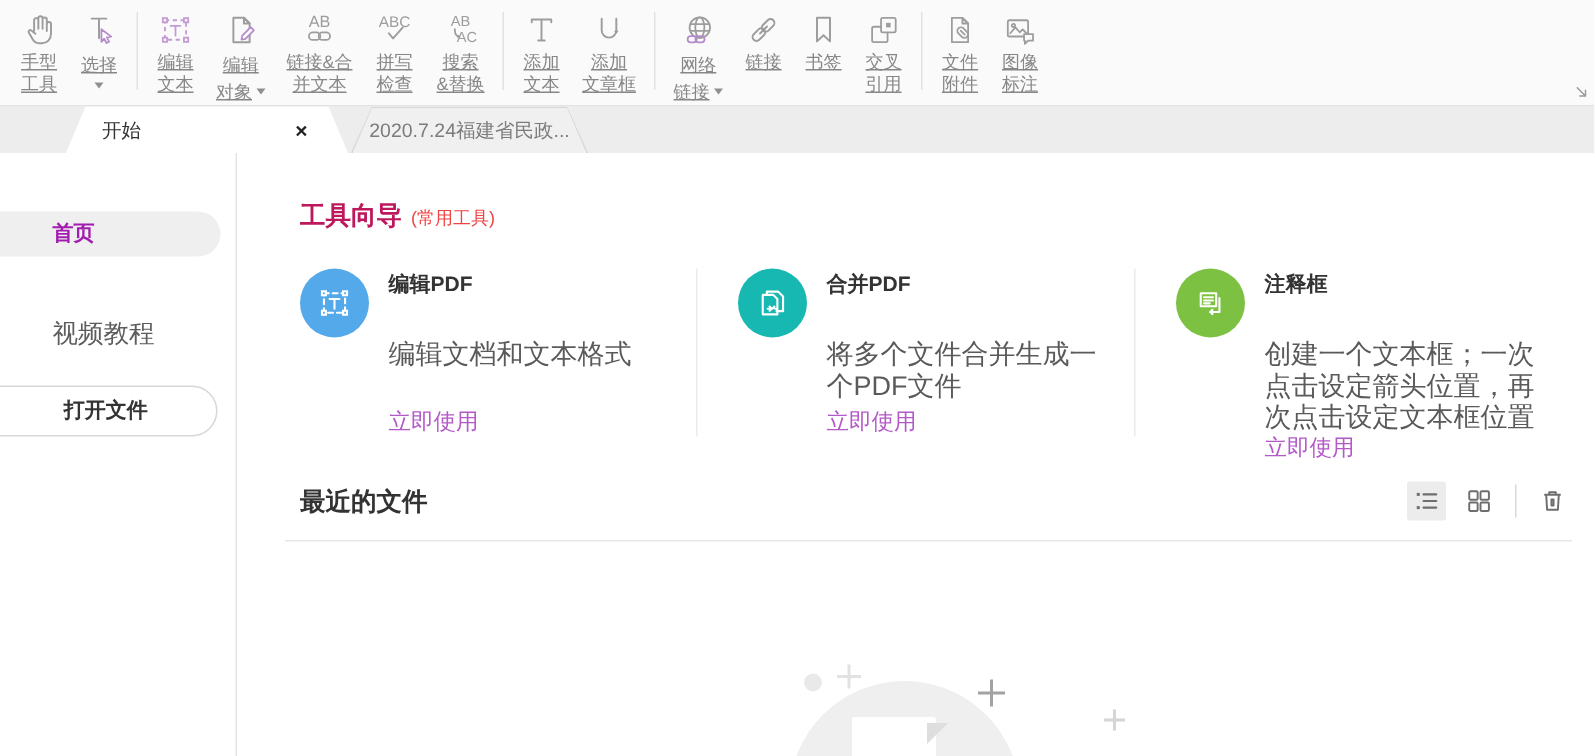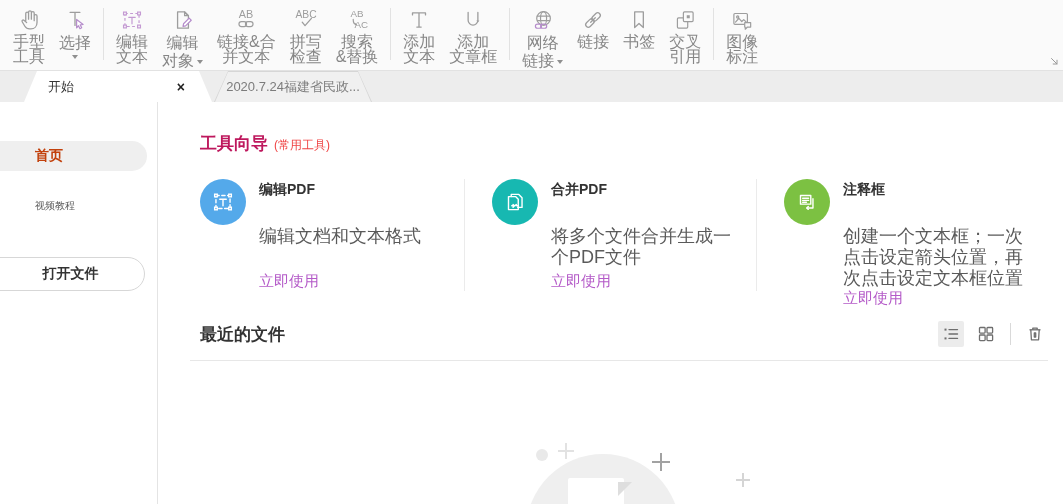--- a/index.html
+++ b/index.html
@@ -5,34 +5,34 @@
   * { margin:0; padding:0; box-sizing:border-box; }
   html,body { width:1063px; height:504px; overflow:hidden; background:#fff;
     font-family:"Liberation Sans","DejaVu Sans",sans-serif; }
 
   
   .toolbar { height:71px; background:#fafafa; border-bottom:1px solid #e2e2e2;
     display:flex; align-items:flex-start; padding:4px 4px 0 6px; position:relative; }
   .tb-item { display:flex; flex-direction:column; align-items:center;
     padding:2px 7px; cursor:pointer; }
   .tb-ico { height:28px; display:flex; align-items:center; justify-content:center; }
-  .tb-label { white-space:pre-line; font-size:16px; line-height:15px; color:#878787;
-    text-align:center; }
+  .tb-label { white-space:pre-line; font-size:12px; line-height:15px; color:#878787;
+    text-align:center;text-decoration:underline; }
   .tb-caret { display:inline-block; width:0; height:0; border-left:3.5px solid transparent;
     border-right:3.5px solid transparent; border-top:4px solid #8f8f8f;
     margin-left:3px; vertical-align:2px; }
   .drop-below .tb-caret { display:block; margin:3px auto 0; vertical-align:0; }
   .tb-label-wrap { text-align:center; }
   .tb-sep { width:1px; height:52px; background:#e2e2e2; margin:4px 5px 0; }
   .tb-corner { position:absolute; right:4px; bottom:4px; }
   svg { display:block; }
 
   
   .tabbar { height:31px; background:#ededed; display:flex; align-items:stretch;
-    padding-left:24px; }
+    padding-left:44px; }
   .tab { position:relative; cursor:pointer; }
   .tab-active { width:188px; background:#fff;
     clip-path:polygon(13px 0, calc(100% - 13px) 0, 100% 100%, 0 100%);
     display:flex; align-items:center; padding:0 24px; }
   .tab-active .tab-label { font-size:13px; color:#333; flex:1; }
   .tab-close { font-size:14px; font-weight:700; color:#222; line-height:1;
     padding:2px 3px; cursor:pointer; }
   .tab-inactive { width:158px; background:#d6d6d6; margin-left:2px;
     clip-path:polygon(14px 0, calc(100% - 14px) 0, 100% 100%, 0 100%); }
   .tab-inactive .tab-inner { position:absolute; left:1px; right:1px; top:1px; bottom:0;
@@ -41,22 +41,22 @@
   .tab-inactive .tab-label { font-size:13px; color:#7c7c7c; white-space:nowrap;
     overflow:hidden; }
 
   
   .content { display:flex; height:402px; }
   .sidebar { width:158px; border-right:1px solid #e4e4e4; background:#fff;
     flex-shrink:0; position:relative; }
   .side-item-active { margin-top:39px; height:30px; width:147px; background:#efefef;
     border-radius:0 15px 15px 0; display:flex; align-items:center; padding-left:35px;
     font-size:14px; font-weight:700; cursor:pointer; }
-  .side-item { margin-top:21px; height:28px; display:flex; align-items:center;
-    padding-left:35px; font-size:10px; color:#5d5d5d; cursor:pointer; }
+  .side-item { margin-top:37px; height:28px; display:flex; align-items:center;
+    padding-left:35px; font-size:17px; color:#5d5d5d; cursor:pointer; }
   .open-file-btn { position:absolute; top:155px; left:-18px; width:163px; height:34px;
     border:1px solid #d7d7d7; border-radius:17px; background:#fff; display:flex;
     align-items:center; justify-content:center; font-size:14px; font-weight:700;
     color:#333; cursor:pointer; padding-left:14px; }
 
   .main { flex:1; padding:30px 15px 0 42px; position:relative; overflow:hidden; }
   .wizard-head { display:flex; align-items:baseline; gap:6px; }
   .wizard-title { font-size:17px; font-weight:700; color:#be185d; }
   .wizard-sub { font-size:12px; color:#ef4444; }
 
@@ -255,20 +255,34 @@
         <rect x="10.5" y="4.5" width="9" height="9" rx="1" fill="#fafafa"></rect>
         <rect x="13.6" y="7.6" width="2.8" height="2.8" fill="#9d9d9d" stroke="none"></rect>
       </svg>
     </span>
     <span class="tb-label">交叉
 引用</span>
   </div>
 
   <div class="tb-sep"></div>
 
+  <div class="tb-item">
+    <span class="tb-ico">
+      <svg width="26" height="26" viewBox="0 0 24 24" fill="none" stroke="#9d9d9d" stroke-width="1.1" stroke-linecap="round" stroke-linejoin="round">
+        <path d="M7 4.5h6.5l3.5 3.5v11.5H7z"></path>
+        <path d="M13.5 8V4.5L17 8z"></path>
+        <g transform="rotate(45 13.5 13.5)">
+          <rect x="10" y="11.3" width="7.4" height="4.4" rx="2.2" fill="#fafafa"></rect>
+          <path d="M12 13.5h3.4"></path>
+        </g>
+      </svg>
+    </span>
+    <span class="tb-label">文件
+附件</span>
+  </div>
 
   <div class="tb-item">
     <span class="tb-ico">
       <svg width="26" height="26" viewBox="0 0 24 24" fill="none" stroke="#9d9d9d" stroke-width="1.1" stroke-linejoin="round">
         <rect x="4.5" y="6" width="12.5" height="10" rx="1"></rect>
         <circle cx="8" cy="9.2" r="1"></circle>
         <path d="M6 14l3.2-3.6 2.6 3 1.8-1.8 2.4 2.4" stroke-linecap="round"></path>
         <path d="M14.5 14.5h5.5v4h-3l-2 2v-2h-.5z" fill="#fafafa"></path>
       </svg>
     </span>
@@ -293,21 +307,21 @@
     <div class="tab-inner">
       <span class="tab-label">2020.7.24福建省民政...</span>
     </div>
   </div>
 </div>
 
 <div class="content">
 
   <div class="sidebar">
     <div class="side-item-active">
-      <span style="color: #c2410c;">首页</span>
+      <span style="color: #a21caf;">首页</span>
     </div>
     <div class="side-item">
       <span>视频教程</span>
     </div>
     <div class="open-file-btn">
       <span>打开文件</span>
     </div>
   </div>
 
   <div class="main">

